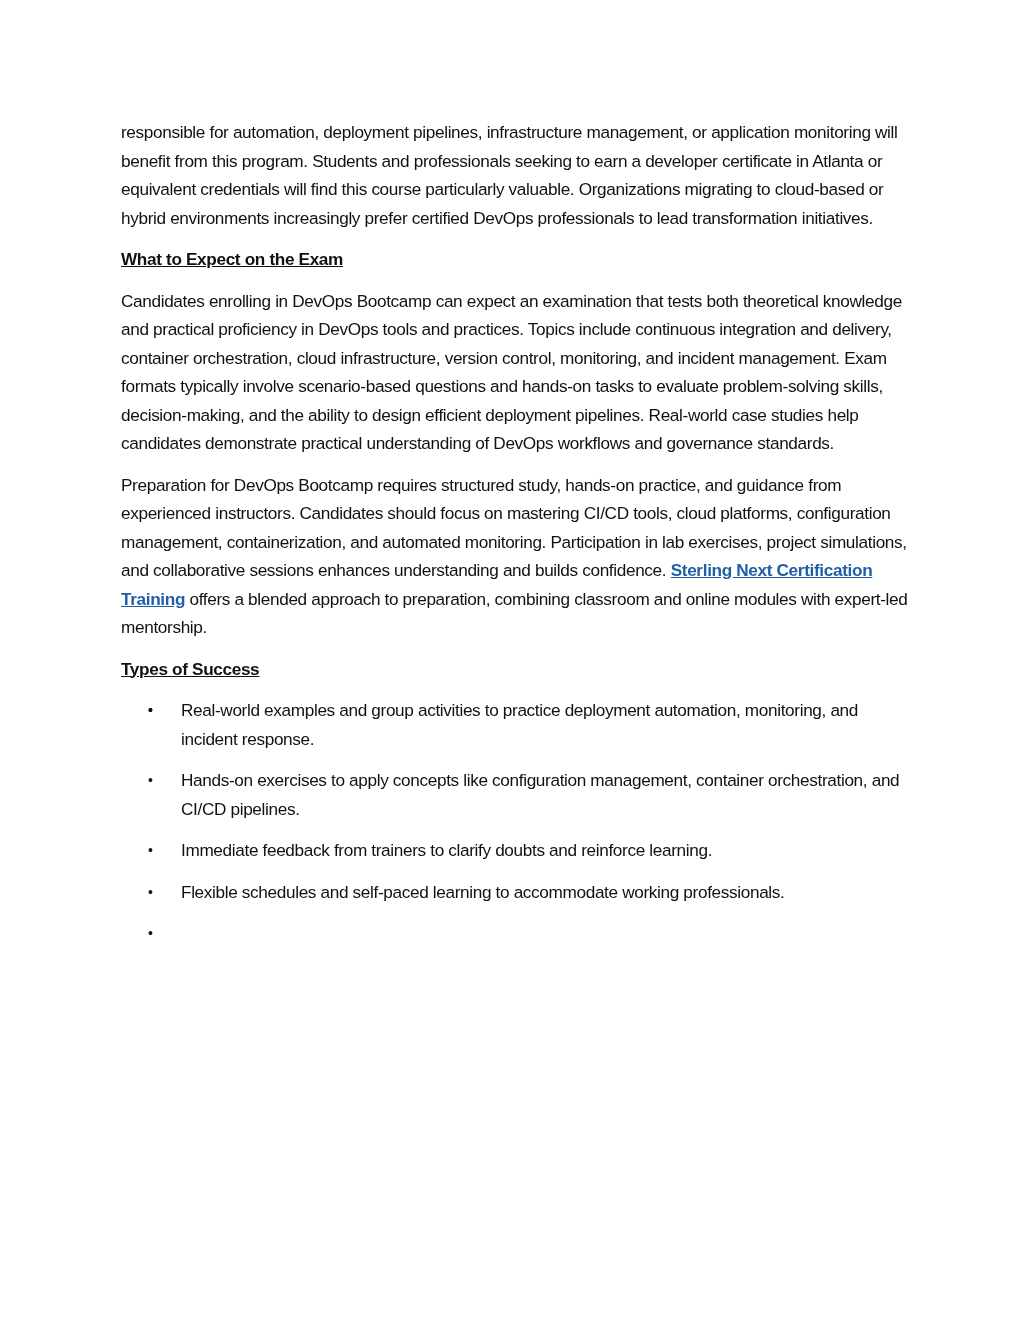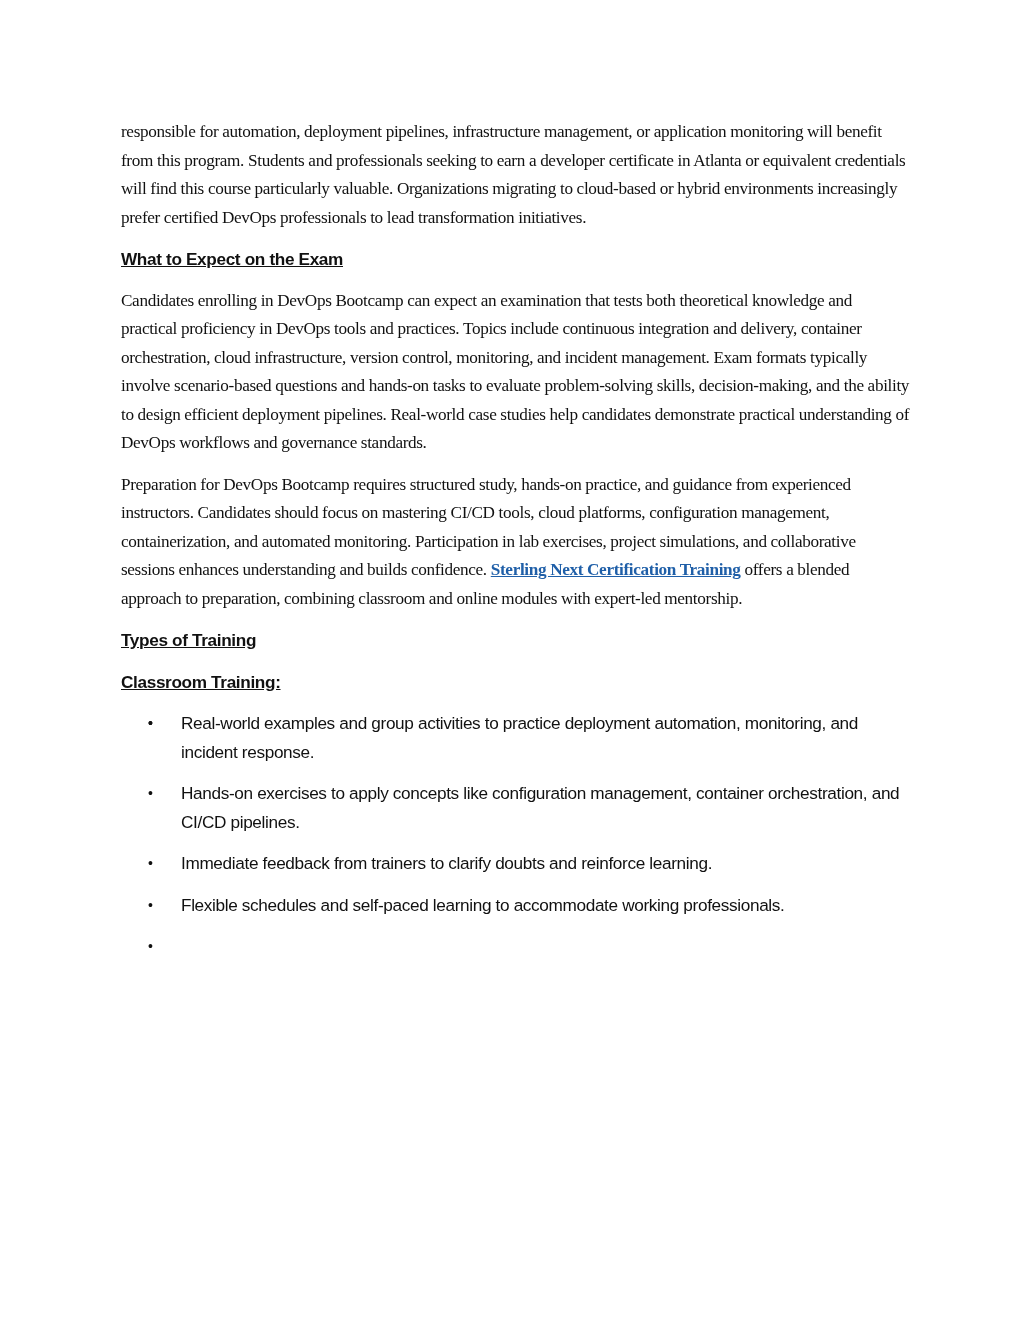--- a/index.html
+++ b/index.html
@@ -4,41 +4,40 @@
 <style>
   html, body { margin: 0; padding: 0; background: #ffffff; }
   body { width: 1024px; height: 1325px; position: relative; overflow: hidden; }
   .page {
     position: absolute; left: 121px; top: 118px; width: 790px;
     font-family: "Liberation Sans", sans-serif;
     font-size: 17.2px; color: #111111;
     letter-spacing: -0.35px;
   }
   p { margin: 0; line-height: 28.5px; }
-  .para { margin-bottom: 13px; font-family: Liberation Serif, serif; }
+  .para { margin-bottom: 13px; }
   .heading { font-weight: bold; margin-bottom: 13px; line-height: 28.5px; text-decoration: underline; }
   .link { color: #1f5fa8; font-weight: bold; text-decoration: underline; cursor: pointer; }
   ul { list-style: none; margin: 0 0 13px 0; padding: 0; }
   li { position: relative; padding-left: 60px; line-height: 28.5px; margin-bottom: 13px; }
   li .bullet { position: absolute; left: 27px; top: 0; font-size: 14px; }
 </style>
 </head>
 <body>
 
 <div class="page">
   <p class="para">responsible for automation, deployment pipelines, infrastructure management, or application monitoring will benefit from this program. Students and professionals seeking to earn a developer certificate in Atlanta or equivalent credentials will find this course particularly valuable. Organizations migrating to cloud-based or hybrid environments increasingly prefer certified DevOps professionals to lead transformation initiatives.</p>
 
   <p class="heading">What to Expect on the Exam</p>
   <p class="para">Candidates enrolling in DevOps Bootcamp can expect an examination that tests both theoretical knowledge and practical proficiency in DevOps tools and practices. Topics include continuous integration and delivery, container orchestration, cloud infrastructure, version control, monitoring, and incident management. Exam formats typically involve scenario-based questions and hands-on tasks to evaluate problem-solving skills, decision-making, and the ability to design efficient deployment pipelines. Real-world case studies help candidates demonstrate practical understanding of DevOps workflows and governance standards.</p>
 
   <p class="para"><span>Preparation for DevOps Bootcamp requires structured study, hands-on practice, and guidance from experienced instructors. Candidates should focus on mastering CI/CD tools, cloud platforms, configuration management, containerization, and automated monitoring. Participation in lab exercises, project simulations, and collaborative sessions enhances understanding and builds confidence. </span><a class="link">Sterling Next Certification Training</a><span> offers a blended approach to preparation, combining classroom and online modules with expert-led mentorship.</span></p>
 
-  <p class="heading">Types of Training</p>
+  <p class="heading">Types of Success</p>
 
-  <p class="heading">Classroom Training:</p>
   <ul>
     <li><span class="bullet">•</span></li>
     <li><span class="bullet">•</span><span>Real-world examples and group activities to practice deployment automation, monitoring, and incident response.</span></li>
     <li><span class="bullet">•</span><span>Hands-on exercises to apply concepts like configuration management, container orchestration, and CI/CD pipelines.</span></li>
     <li><span class="bullet">•</span><span>Immediate feedback from trainers to clarify doubts and reinforce learning.</span></li>
   </ul>
 
   <ul>
     <li><span class="bullet">•</span><span>Flexible schedules and self-paced learning to accommodate working professionals.</span></li>
     <li><span class="bullet">•</span></li>

